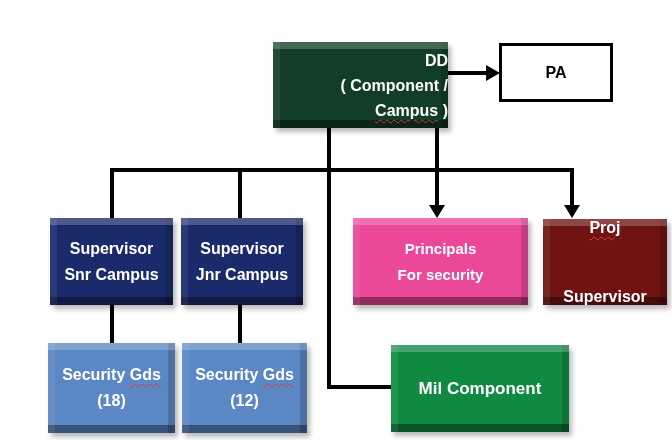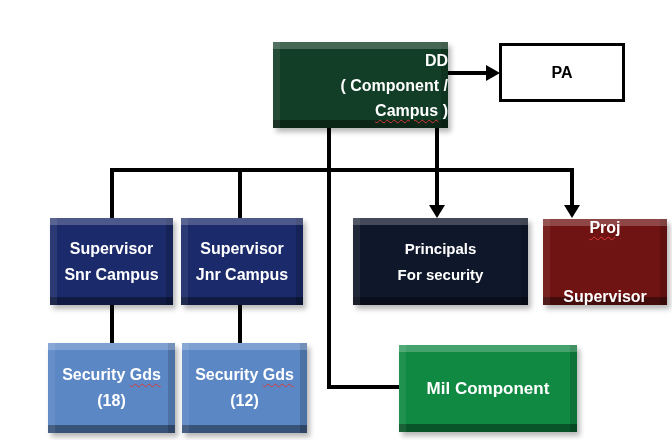--- a/index.html
+++ b/index.html
@@ -20,25 +20,25 @@
       inset -7px 0 0 rgba(0,0,0,.16),
       inset 0 -8px 0 rgba(0,0,0,.38);
   }
   .ln { line-height:26px; white-space:pre; }
   .n-dd   { left:273px; top:42px;  width:175px; height:86px; background:#123d26; font-size:16px;align-items:flex-end; }
   .n-dd .ln { line-height:25px; }
   .n-snr  { left:50px;  top:218px; width:123px; height:87px; background:#1b2a6b; font-size:16px; }
   .n-jnr  { left:181px; top:218px; width:122px; height:87px; background:#1b2a6b; font-size:16px; }
   .n-g18  { left:48px;  top:343px; width:127px; height:90px; background:#5b87c5; font-size:16px; }
   .n-g12  { left:182px; top:343px; width:125px; height:90px; background:#5b87c5; font-size:16px; }
-  .n-pri  { left:353px; top:218px; width:175px; height:87px; background:#0f172a; font-size:15px; }
+  .n-pri  { left:353px; top:218px; width:175px; height:87px; background:#ec4899; font-size:15px; }
   .n-proj { left:543px; top:219px; width:124px; height:86px; background:#6f1412; font-size:16px;gap:43px; }
-  .n-mil  { left:399px; top:345px; width:178px; height:87px; background:#108a43; font-size:17px; }
+  .n-mil  { left:391px; top:345px; width:178px; height:87px; background:#108a43; font-size:17px; }
   .n-pa {
-    left:499px; top:43px; width:126px; height:59px;
+    left:499px; top:43px; width:114px; height:59px;
     background:#ffffff; color:#000; font-size:16px;
     border:3px solid #000; box-shadow:none;
   }
   
   .sq {
     text-decoration:underline;
     text-decoration-style:wavy;
     text-decoration-color:#d83c3c;
     text-decoration-thickness:1px;
     text-underline-offset:3px;

